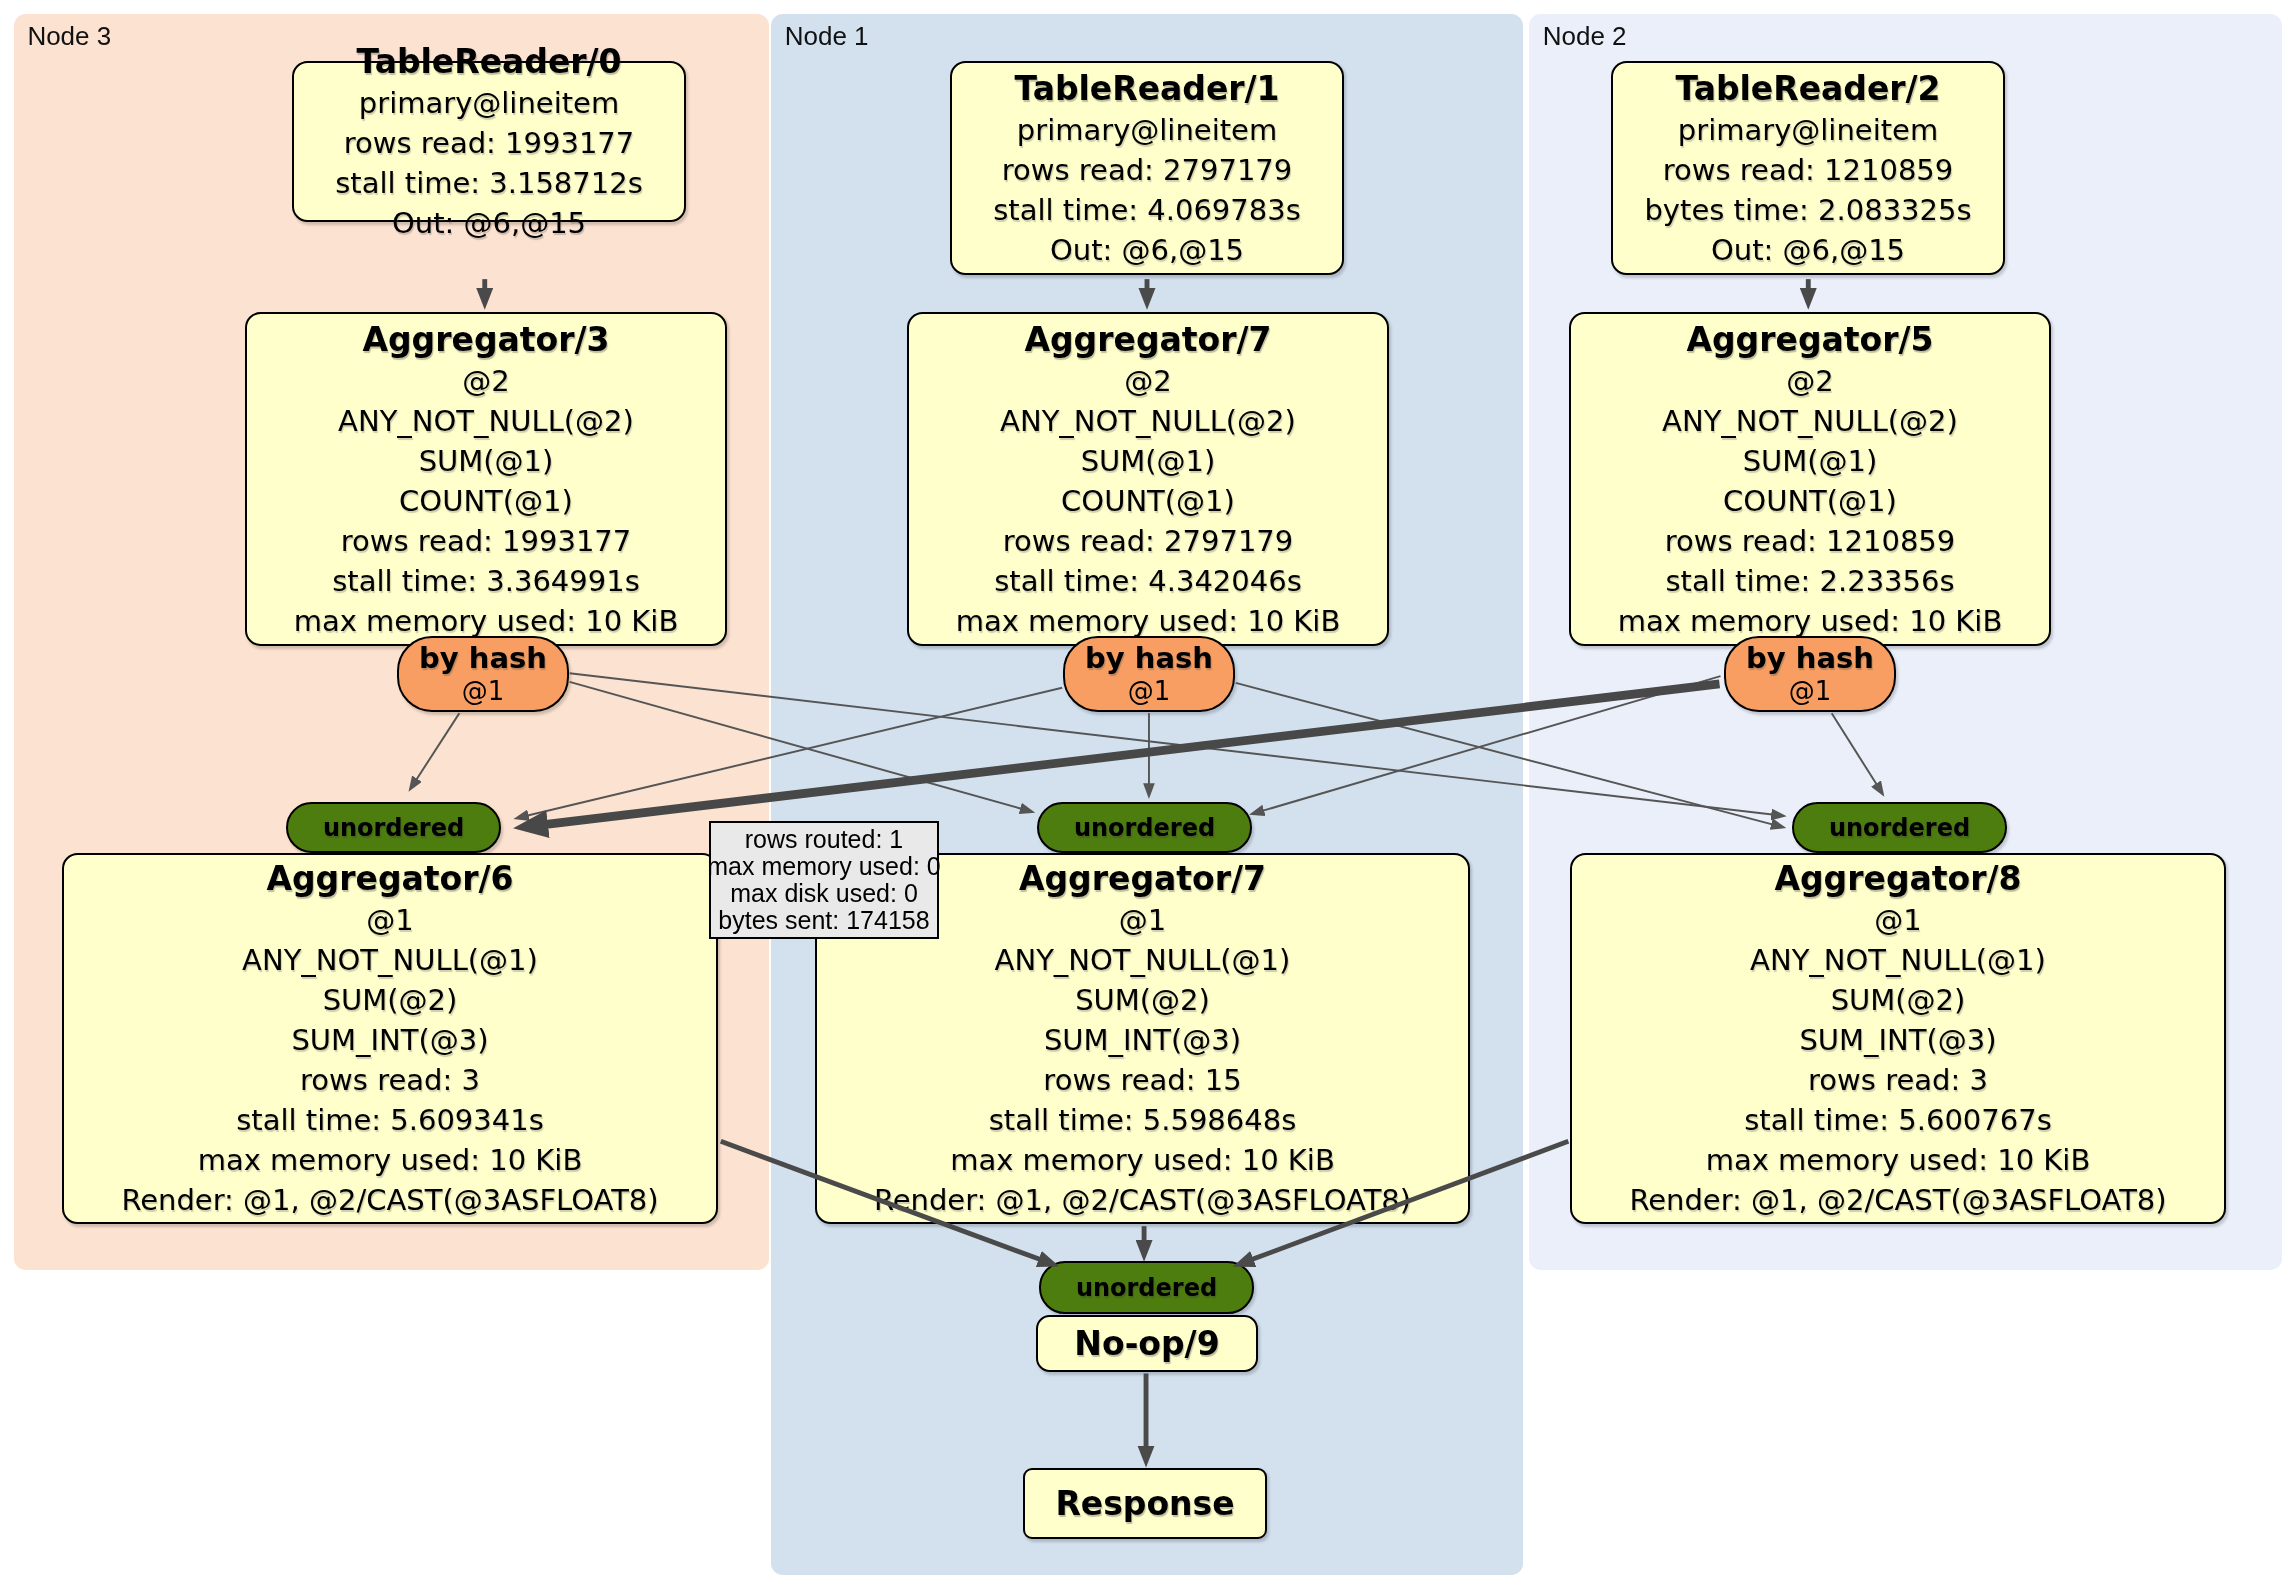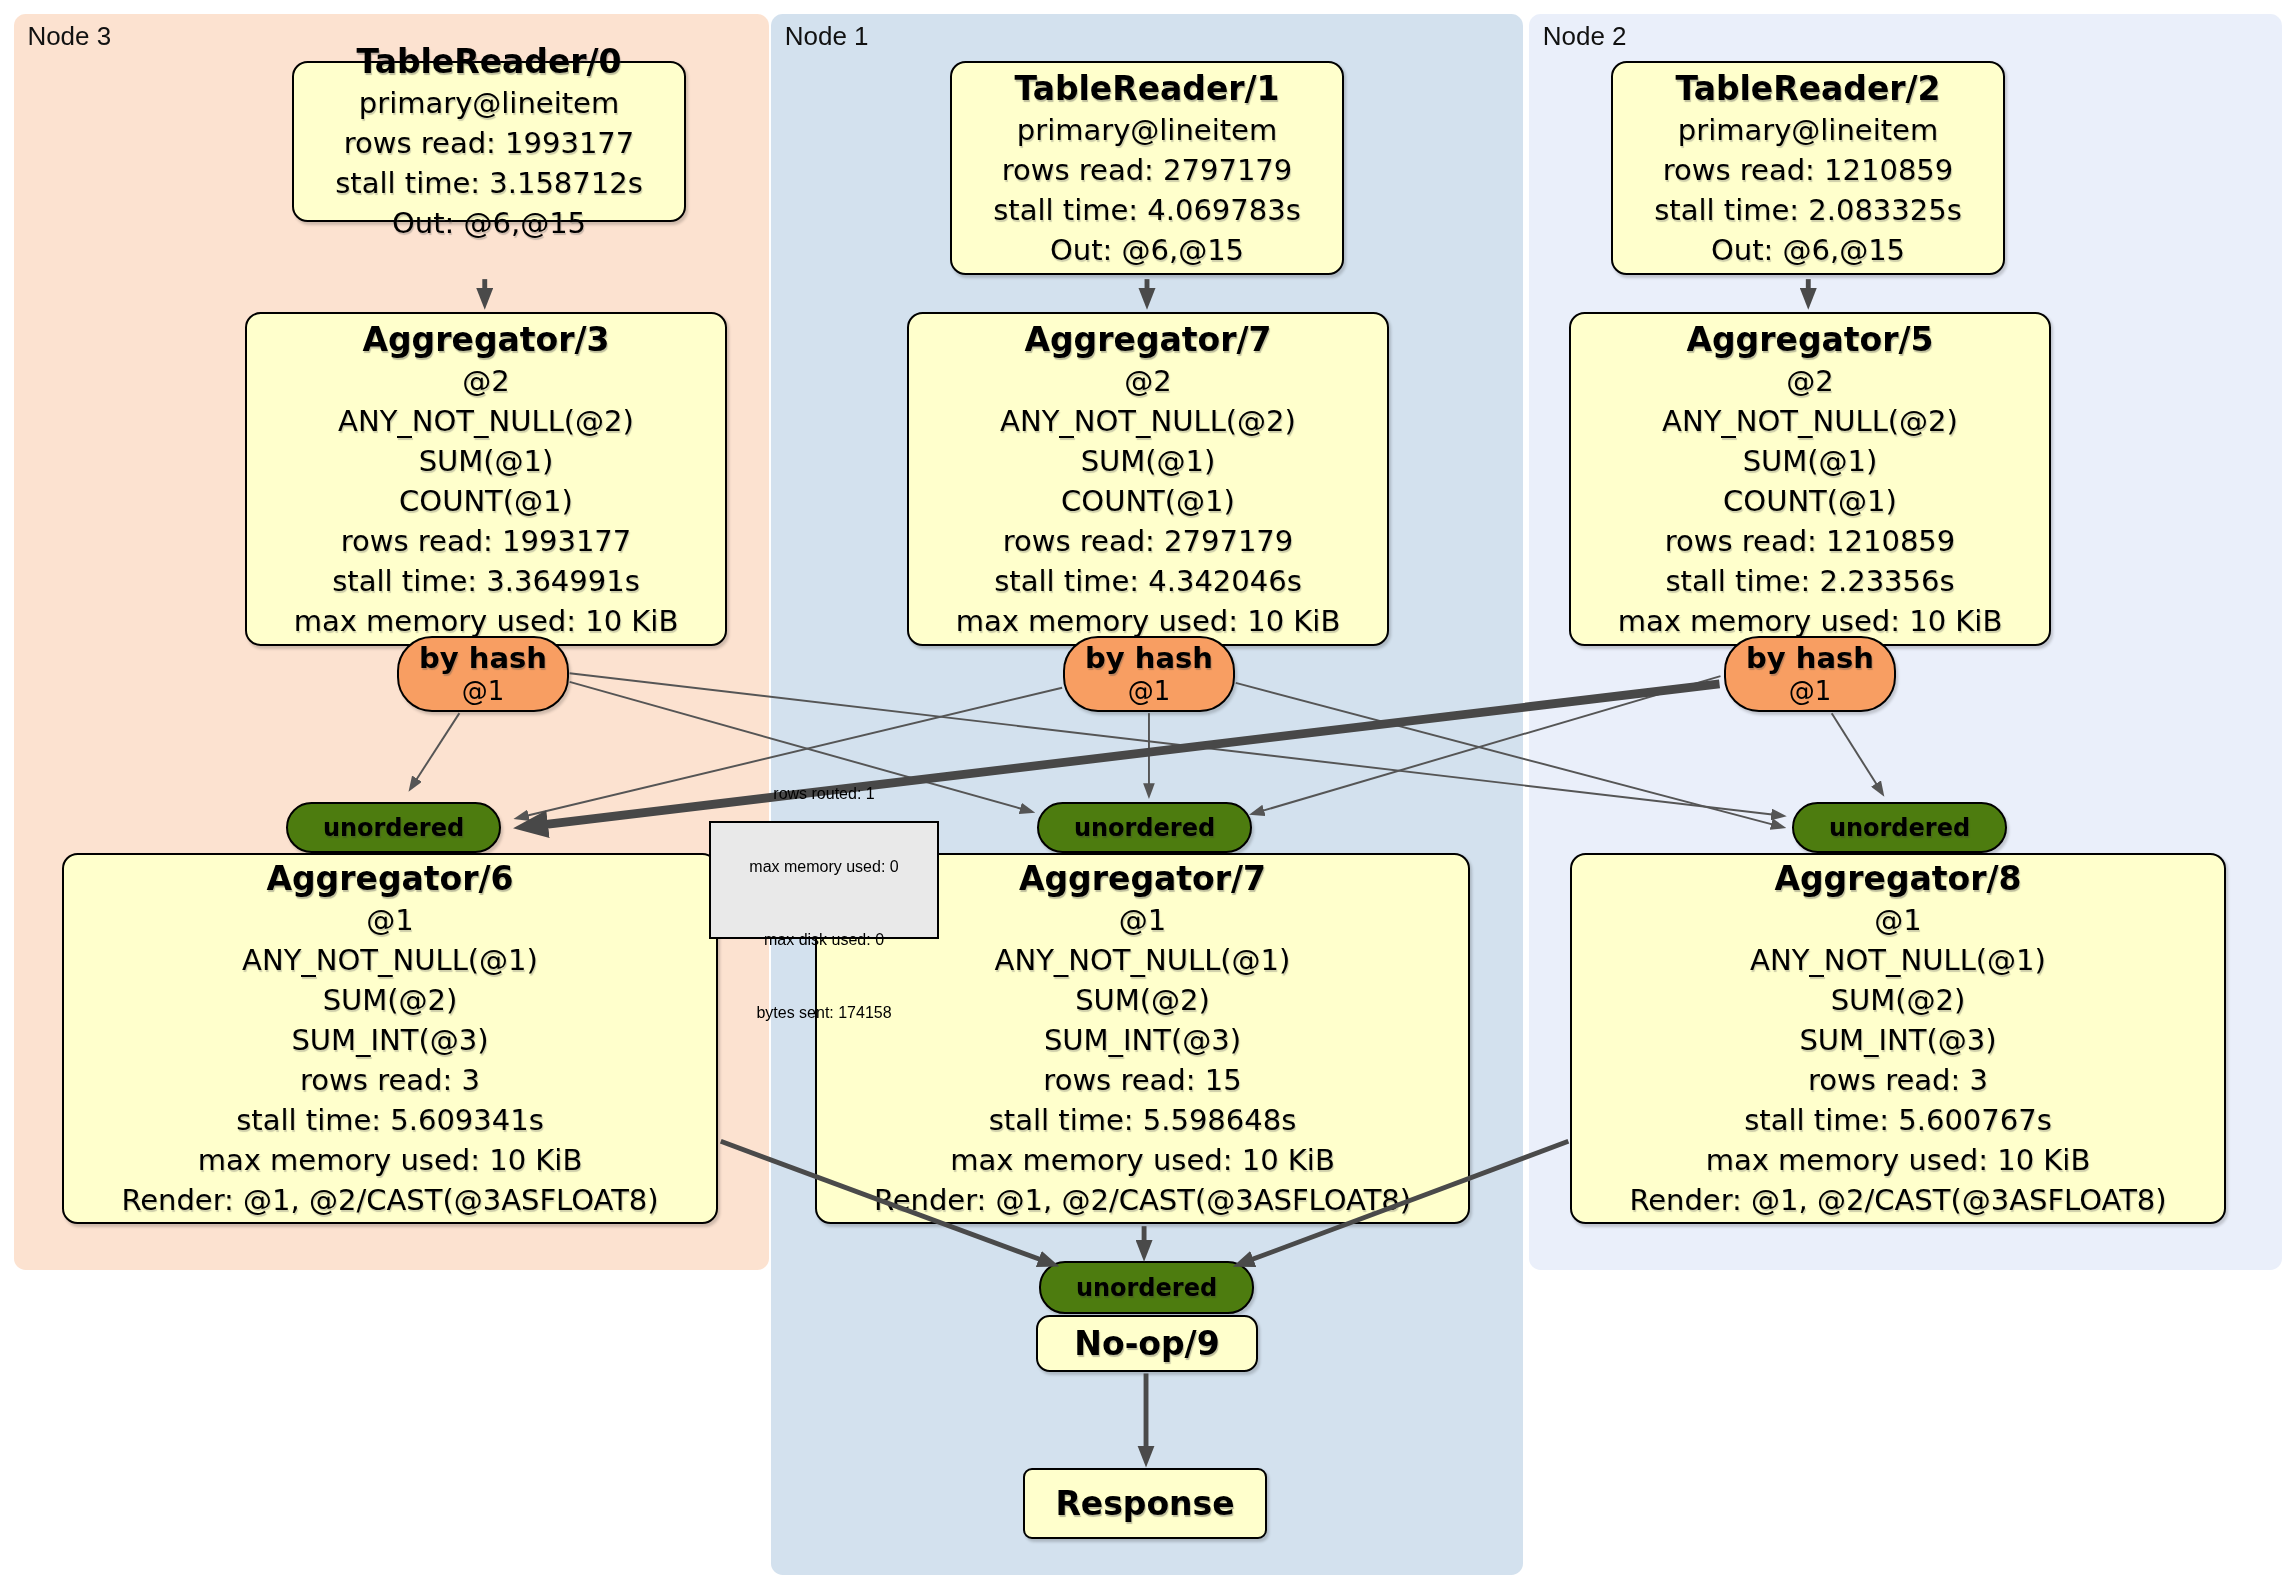--- a/index.html
+++ b/index.html
@@ -25,21 +25,21 @@
   .router .rk{font-size:26px;line-height:31px;}
   .sync{position:absolute;box-sizing:border-box;background:#4d7c0f;border:2.4px solid #000;
         border-radius:26px;display:flex;justify-content:center;align-items:center;
         font-size:24px;font-weight:bold;color:#000;box-shadow:2px 2.9px 2.9px rgba(0,0,0,0.18);
         text-shadow:1px 2px 1px rgba(60,60,60,0.35);}
   .edges{position:absolute;left:0;top:0;z-index:5;}
   .tooltip{position:absolute;left:709px;top:821px;width:230px;height:118px;z-index:10;
            box-sizing:border-box;background:#e9e9e9;border:2.4px solid #000;
            display:flex;flex-direction:column;justify-content:center;align-items:center;
            font-family:"Liberation Sans",sans-serif;}
-  .tooltip .tl{font-size:16px;line-height:27px;color:#000;white-space:nowrap;margin-top:46px;}
+  .tooltip .tl{font-size:25px;line-height:27px;color:#000;white-space:nowrap;}
 </style>
 </head>
 <body>
 
 <div id="stage">
 
   <div class="region" style="left:13.7px;top:13.7px;width:755px;height:1256px;background:#fce2d0;">
     <span class="region-label">Node 3</span>
   </div>
   <div class="region" style="left:771px;top:13.7px;width:752px;height:1561px;background:#d3e1ee;">
@@ -60,21 +60,21 @@
     <div class="title">TableReader/1</div>
     <div class="ln">primary@lineitem</div>
     <div class="ln">rows read: 2797179</div>
     <div class="ln">stall time: 4.069783s</div>
     <div class="ln">Out: @6,@15</div>
   </div>
   <div class="pbox" style="left:1611px;top:61px;width:394px;height:214px;">
     <div class="title">TableReader/2</div>
     <div class="ln">primary@lineitem</div>
     <div class="ln">rows read: 1210859</div>
-    <div class="ln">stall time: 2.083325s</div>
+    <div class="ln">bytes time: 2.083325s</div>
     <div class="ln">Out: @6,@15</div>
   </div>
 
   <div class="pbox" style="left:245px;top:312px;width:482px;height:334px;">
     <div class="title">Aggregator/3</div>
     <div class="ln">@2</div>
     <div class="ln">ANY_NOT_NULL(@2)</div>
     <div class="ln">SUM(@1)</div>
     <div class="ln">COUNT(@1)</div>
     <div class="ln">rows read: 1993177</div>

